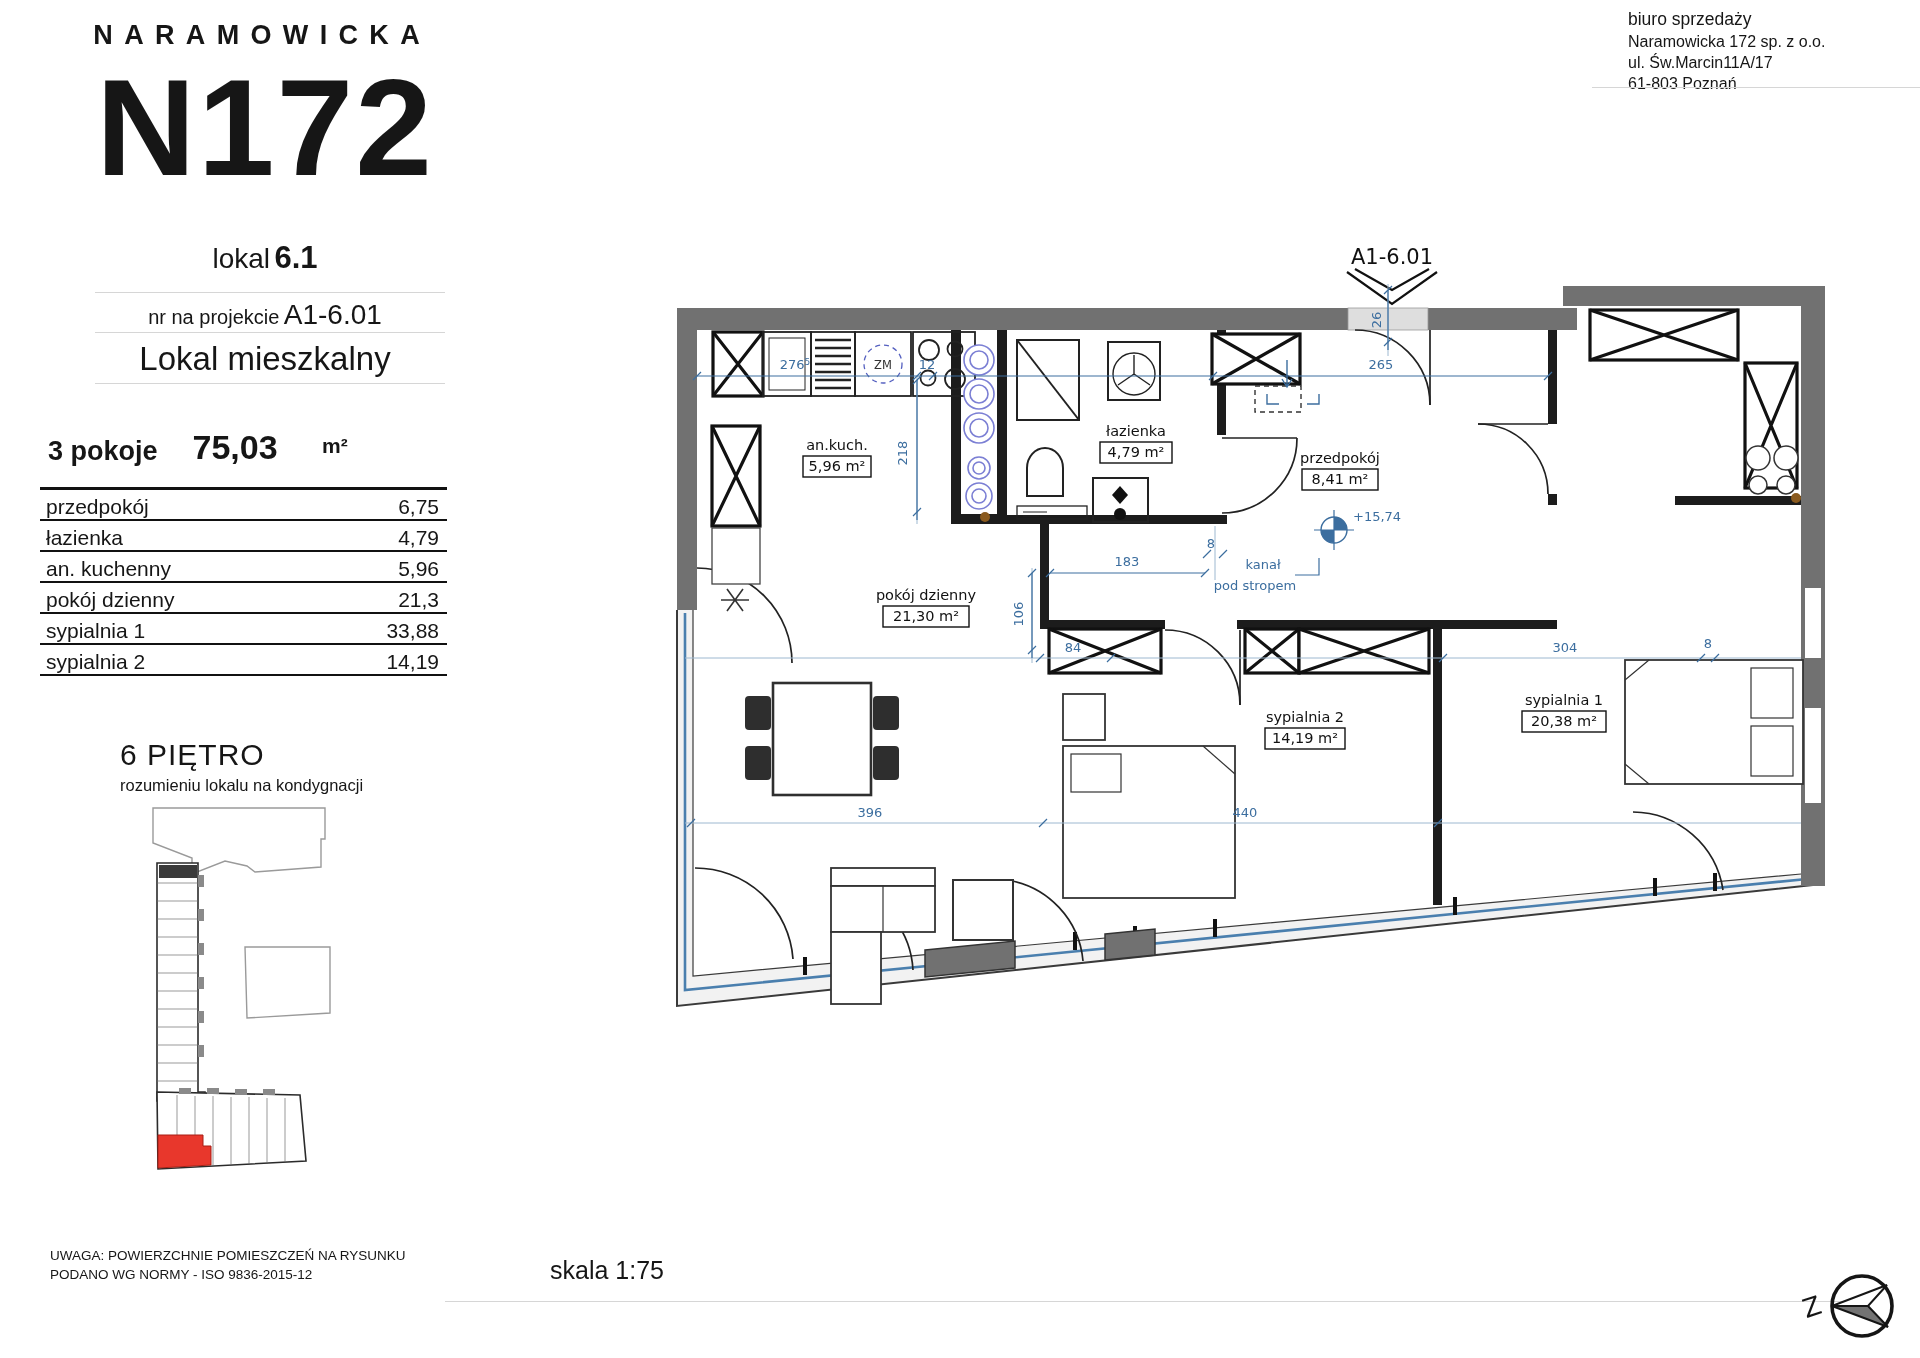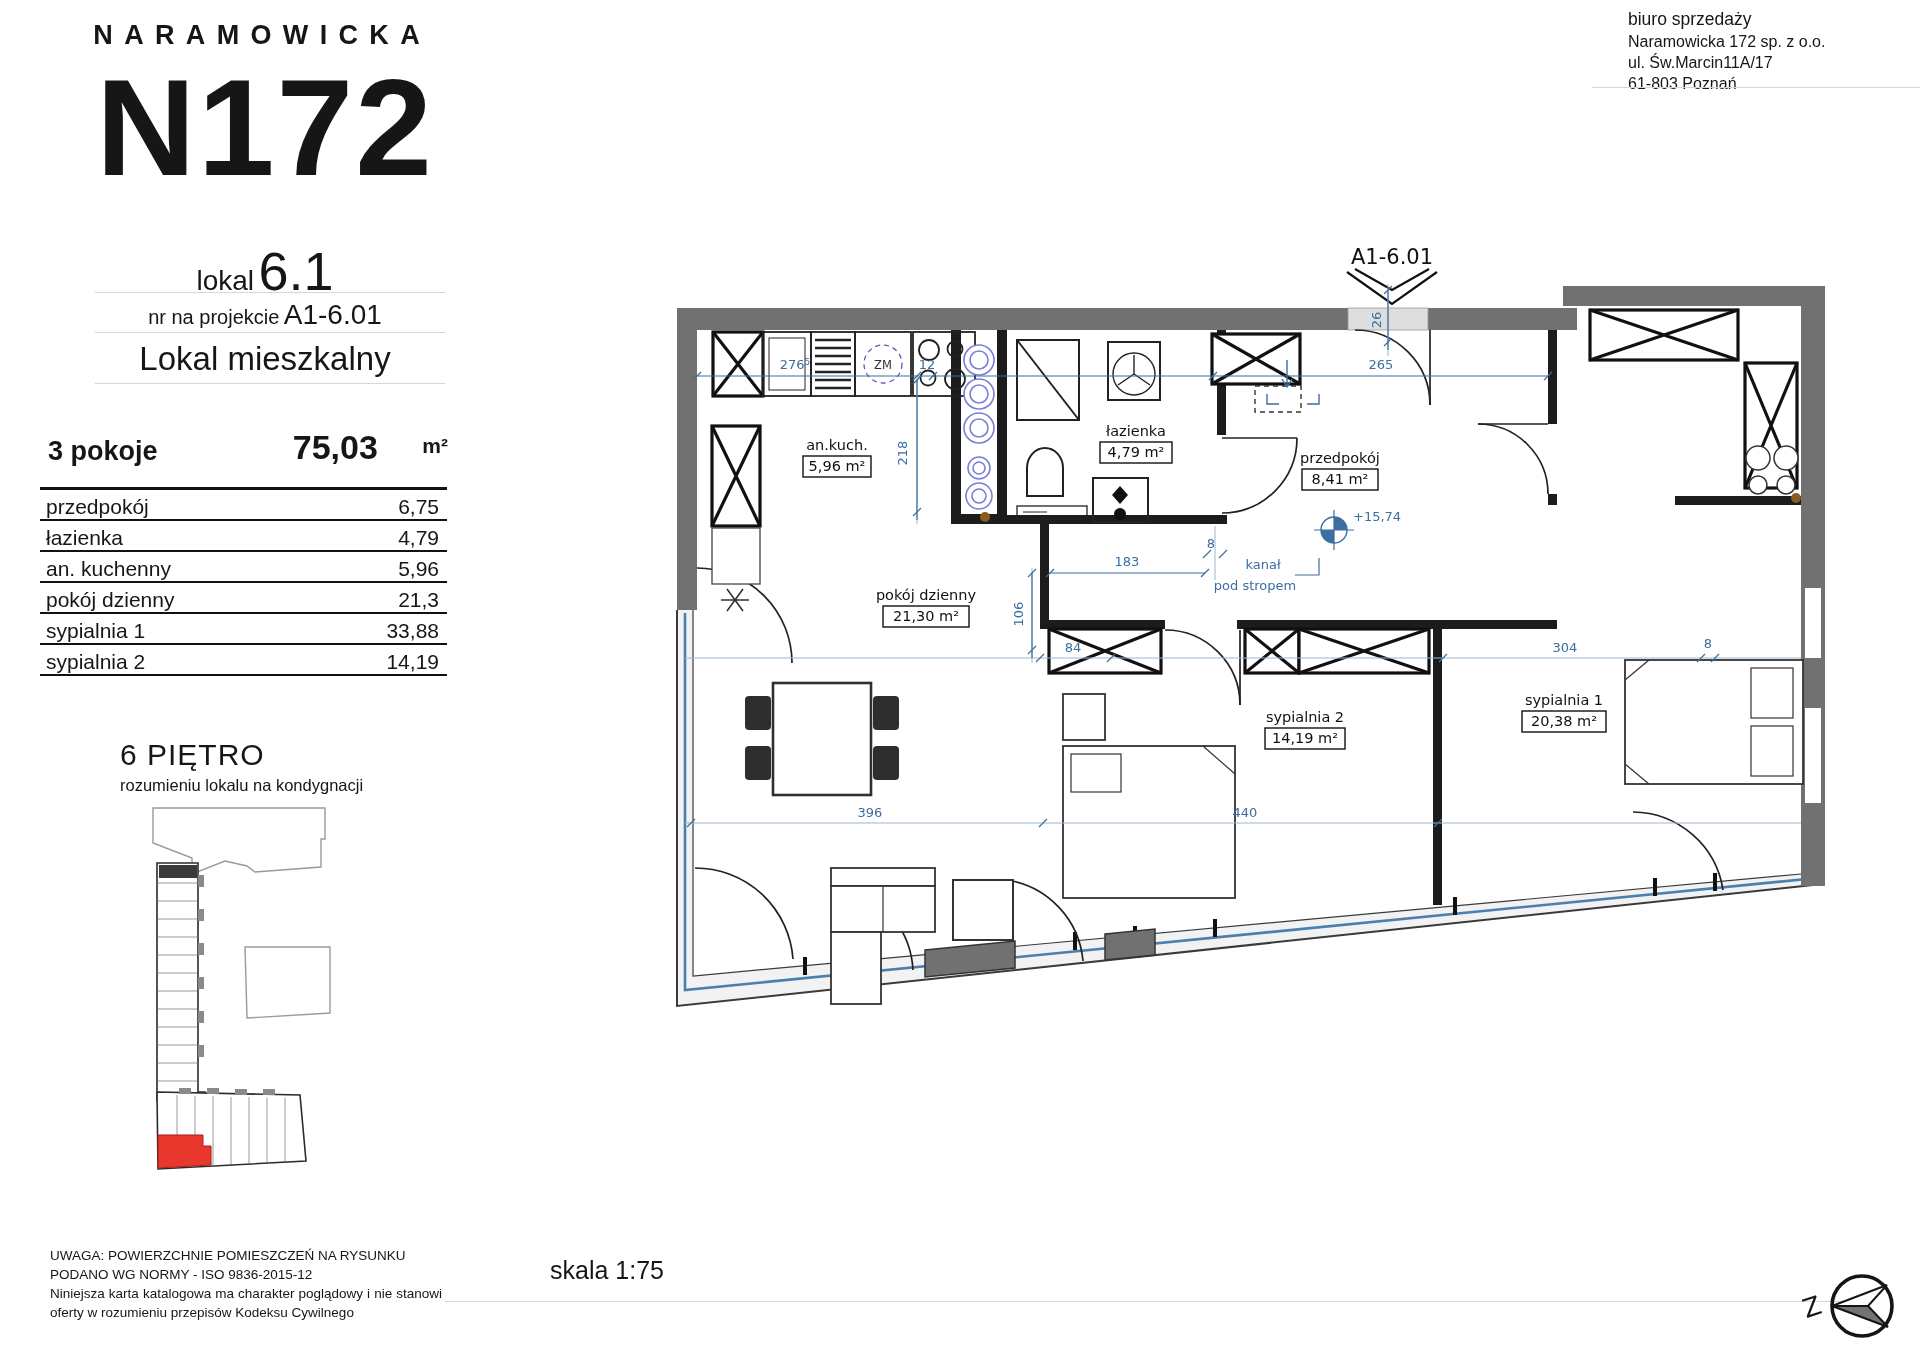--- a/index.html
+++ b/index.html
@@ -6,27 +6,27 @@
   body{width:1920px;height:1358px;position:relative;overflow:hidden;
        font-family:"Liberation Sans","DejaVu Sans",sans-serif;color:#161616;}
   .abs{position:absolute;}
   
   .brand{left:82px;top:20px;width:366px;text-align:left;font-size:27px;font-weight:700;
          letter-spacing:0.42em;text-indent:0.42em;}
   .logo{left:75px;top:48px;width:380px;text-align:center;font-size:138px;font-weight:700;
         letter-spacing:2px;line-height:1.15;}
   .lokal-line{left:85px;top:240px;width:360px;text-align:center;}
   .lokal-line .small{font-size:28px;}
-  .lokal-line .big{font-size:54px;font-weight:400;}
+  .lokal-line .big{font-size:31px;font-weight:700;}
   .rule{height:0;border-top:1px solid #d6d6d6;}
   .proj-line{left:85px;top:299px;width:360px;text-align:center;}
   .proj-line .small{font-size:20px;}
   .proj-line .big{font-size:28px;}
   .type-line{left:85px;top:340px;width:360px;text-align:center;font-size:33px;}
-  .summary{left:48px;top:428px;width:400px;display:flex;justify-content:space-between;align-items:flex-end;}
+  .summary{left:48px;top:428px;width:400px;display:flex;align-items:flex-end;}
   .summary .rooms{font-size:27px;font-weight:700;}
   .summary .area{font-size:34px;font-weight:700;margin-left:35px;}
   .summary .unit{font-size:21px;font-weight:700;vertical-align:6px;margin-left:40px;}
   .rtable{left:40px;top:487px;width:407px;border-top:3px solid #111;}
   .trow{display:flex;justify-content:space-between;align-items:flex-end;height:29px;
         border-bottom:2px solid #111;font-size:21px;}
   .trow .lab{padding-left:6px;}
   .trow .val{padding-right:8px;}
   .floor-title{left:120px;top:738px;font-size:30px;letter-spacing:1px;}
   .floor-sub{left:120px;top:776px;font-size:16.5px;}
@@ -124,21 +124,20 @@
     <rect x="140" y="284" width="12" height="6"></rect>
       <rect x="168" y="284" width="12" height="6"></rect>
   </g>
   <rect x="64" y="60" width="38" height="13" fill="#3a3a3a"></rect>
   <path d="M 63 330 L 108 330 L 108 341 L 116 341 L 116 360 L 63 363 Z" fill="#e8372c" stroke="#a81f14" stroke-width="1"></path>
 </svg>
 
 <div class="abs disclaimer">
   <div>UWAGA: POWIERZCHNIE POMIESZCZEŃ NA RYSUNKU</div>
   <div>PODANO WG NORMY - ISO 9836-2015-12</div>
-  <p>Niniejsza karta katalogowa ma charakter poglądowy i nie stanowi oferty w rozumieniu przepisów Kodeksu Cywilnego</p>
 </div>
 
 <div class="abs office">
   <div class="t">biuro sprzedaży</div>
   <div>Naramowicka 172 sp. z o.o.</div>
   <div>ul. Św.Marcin11A/17</div>
   <div>61-803 Poznań</div>
 </div>
 <div class="abs rule office-rule"></div>
 

